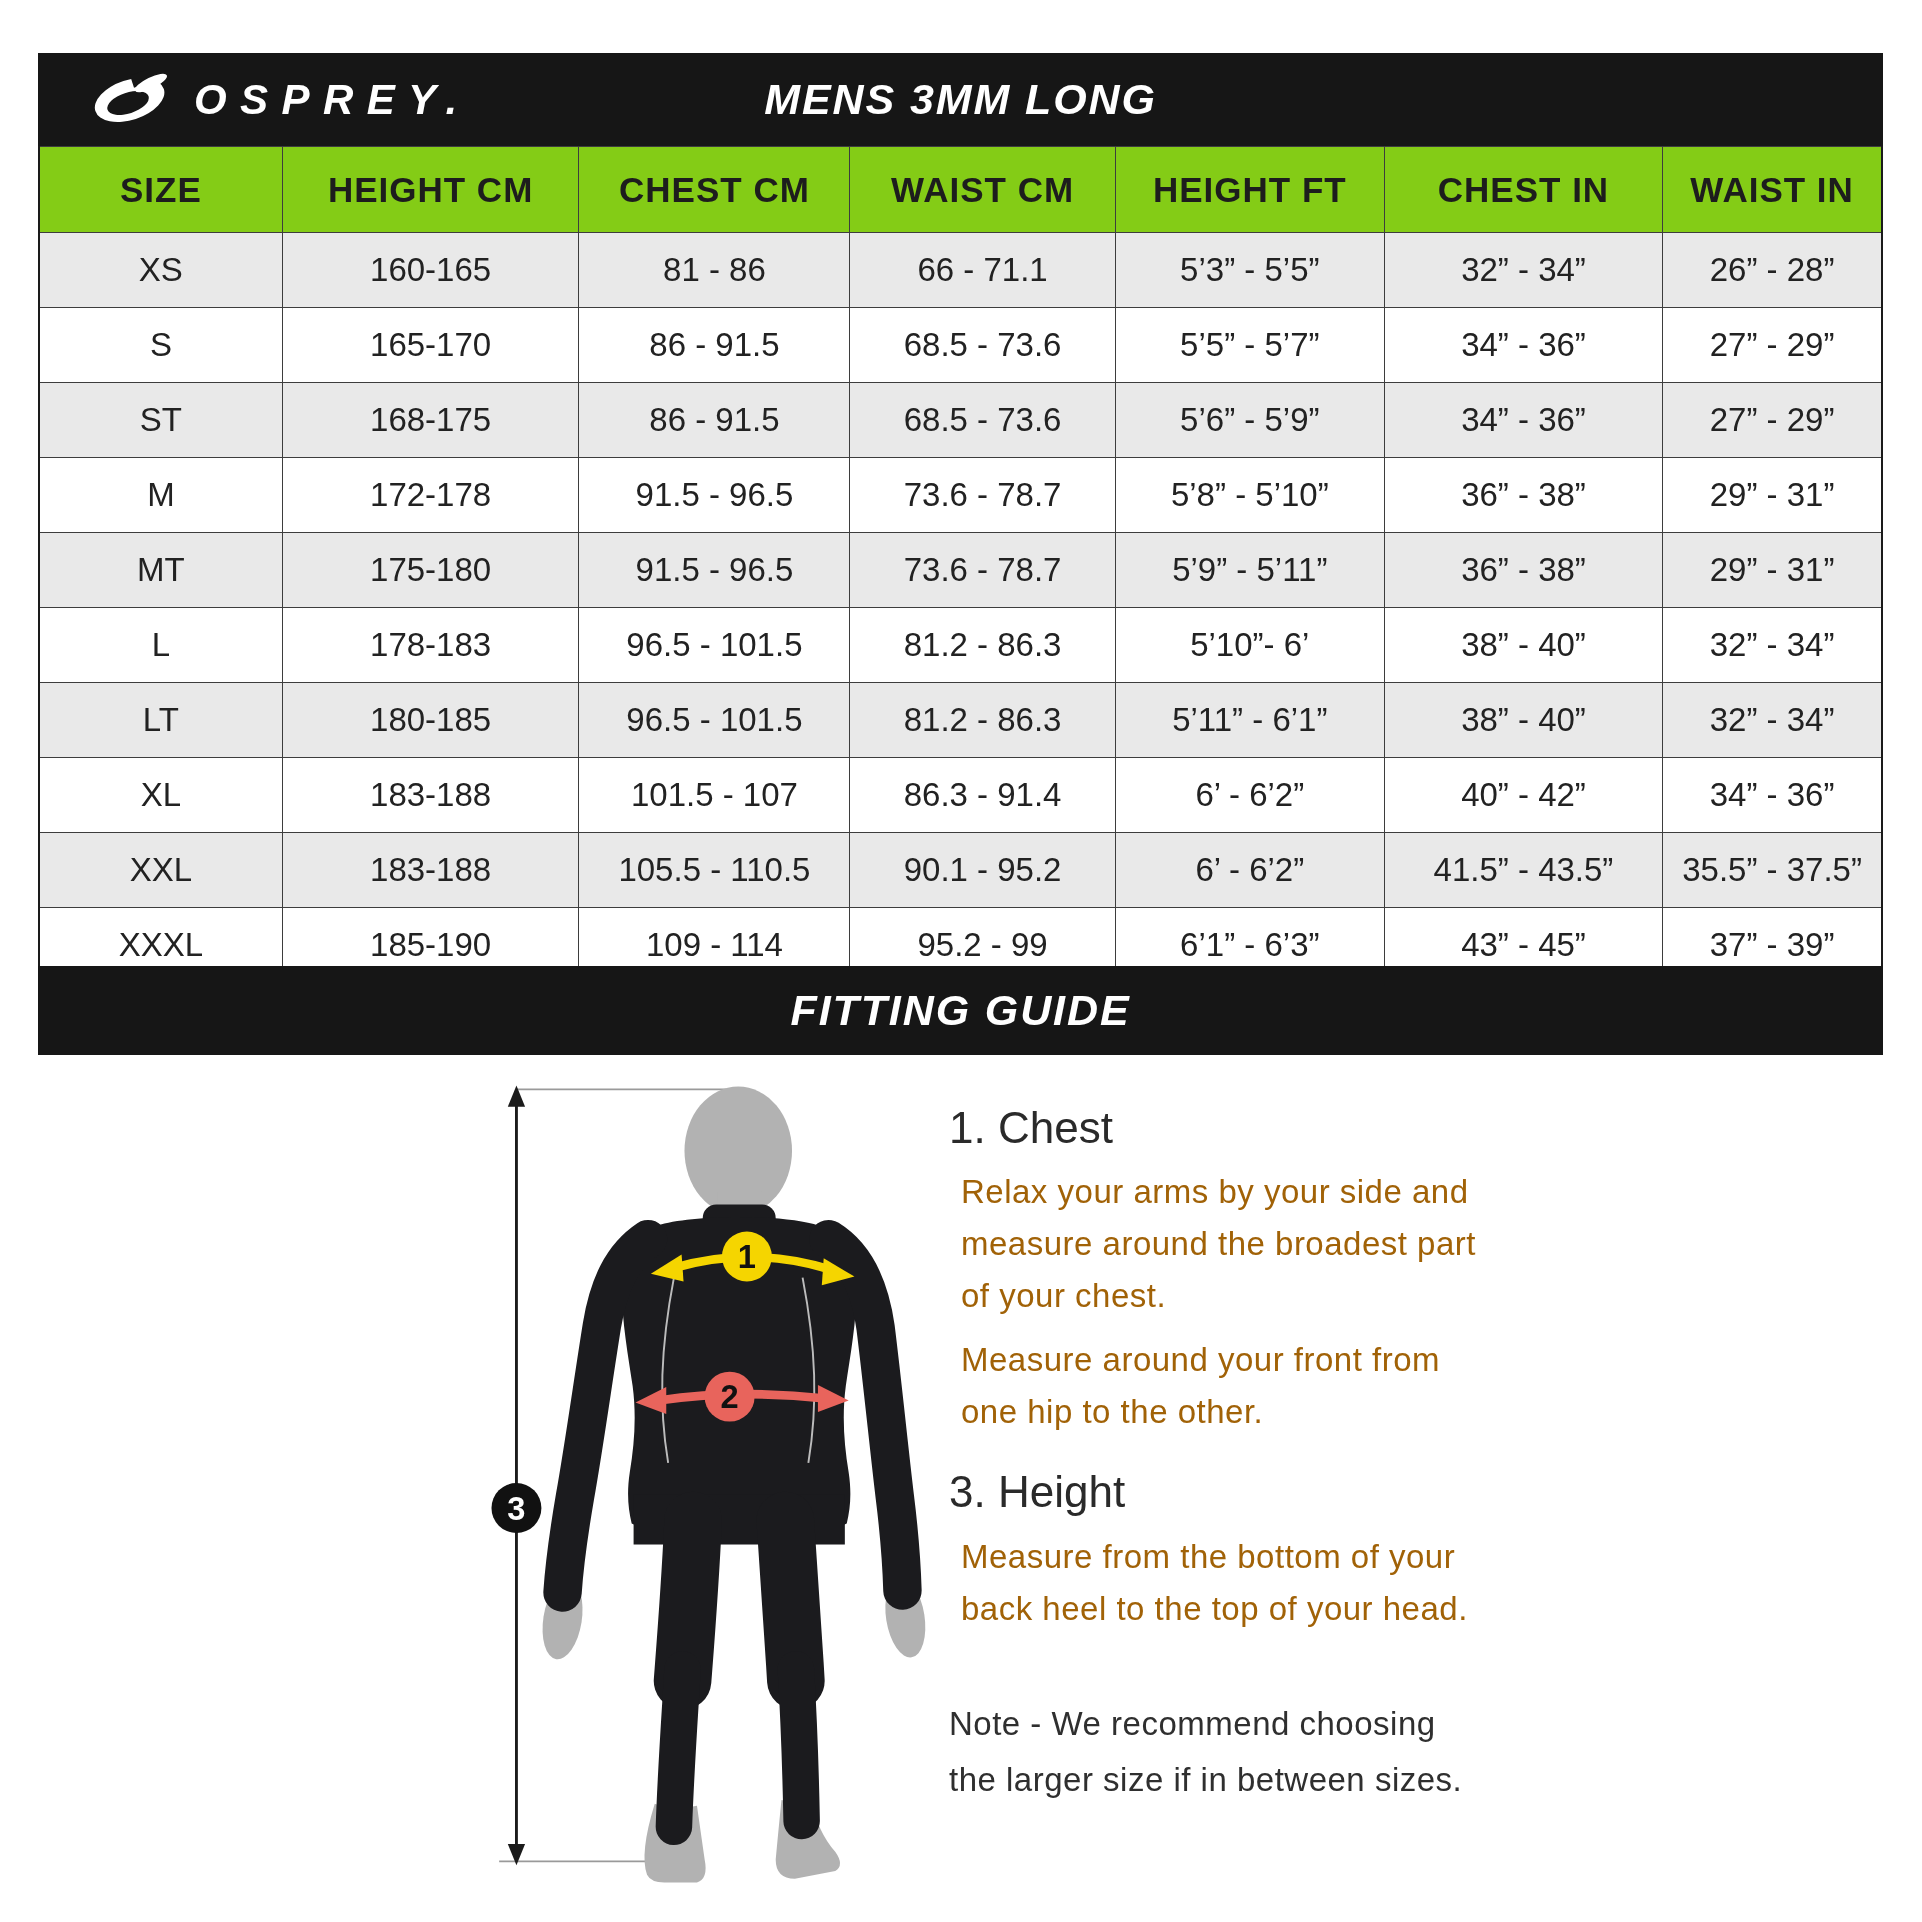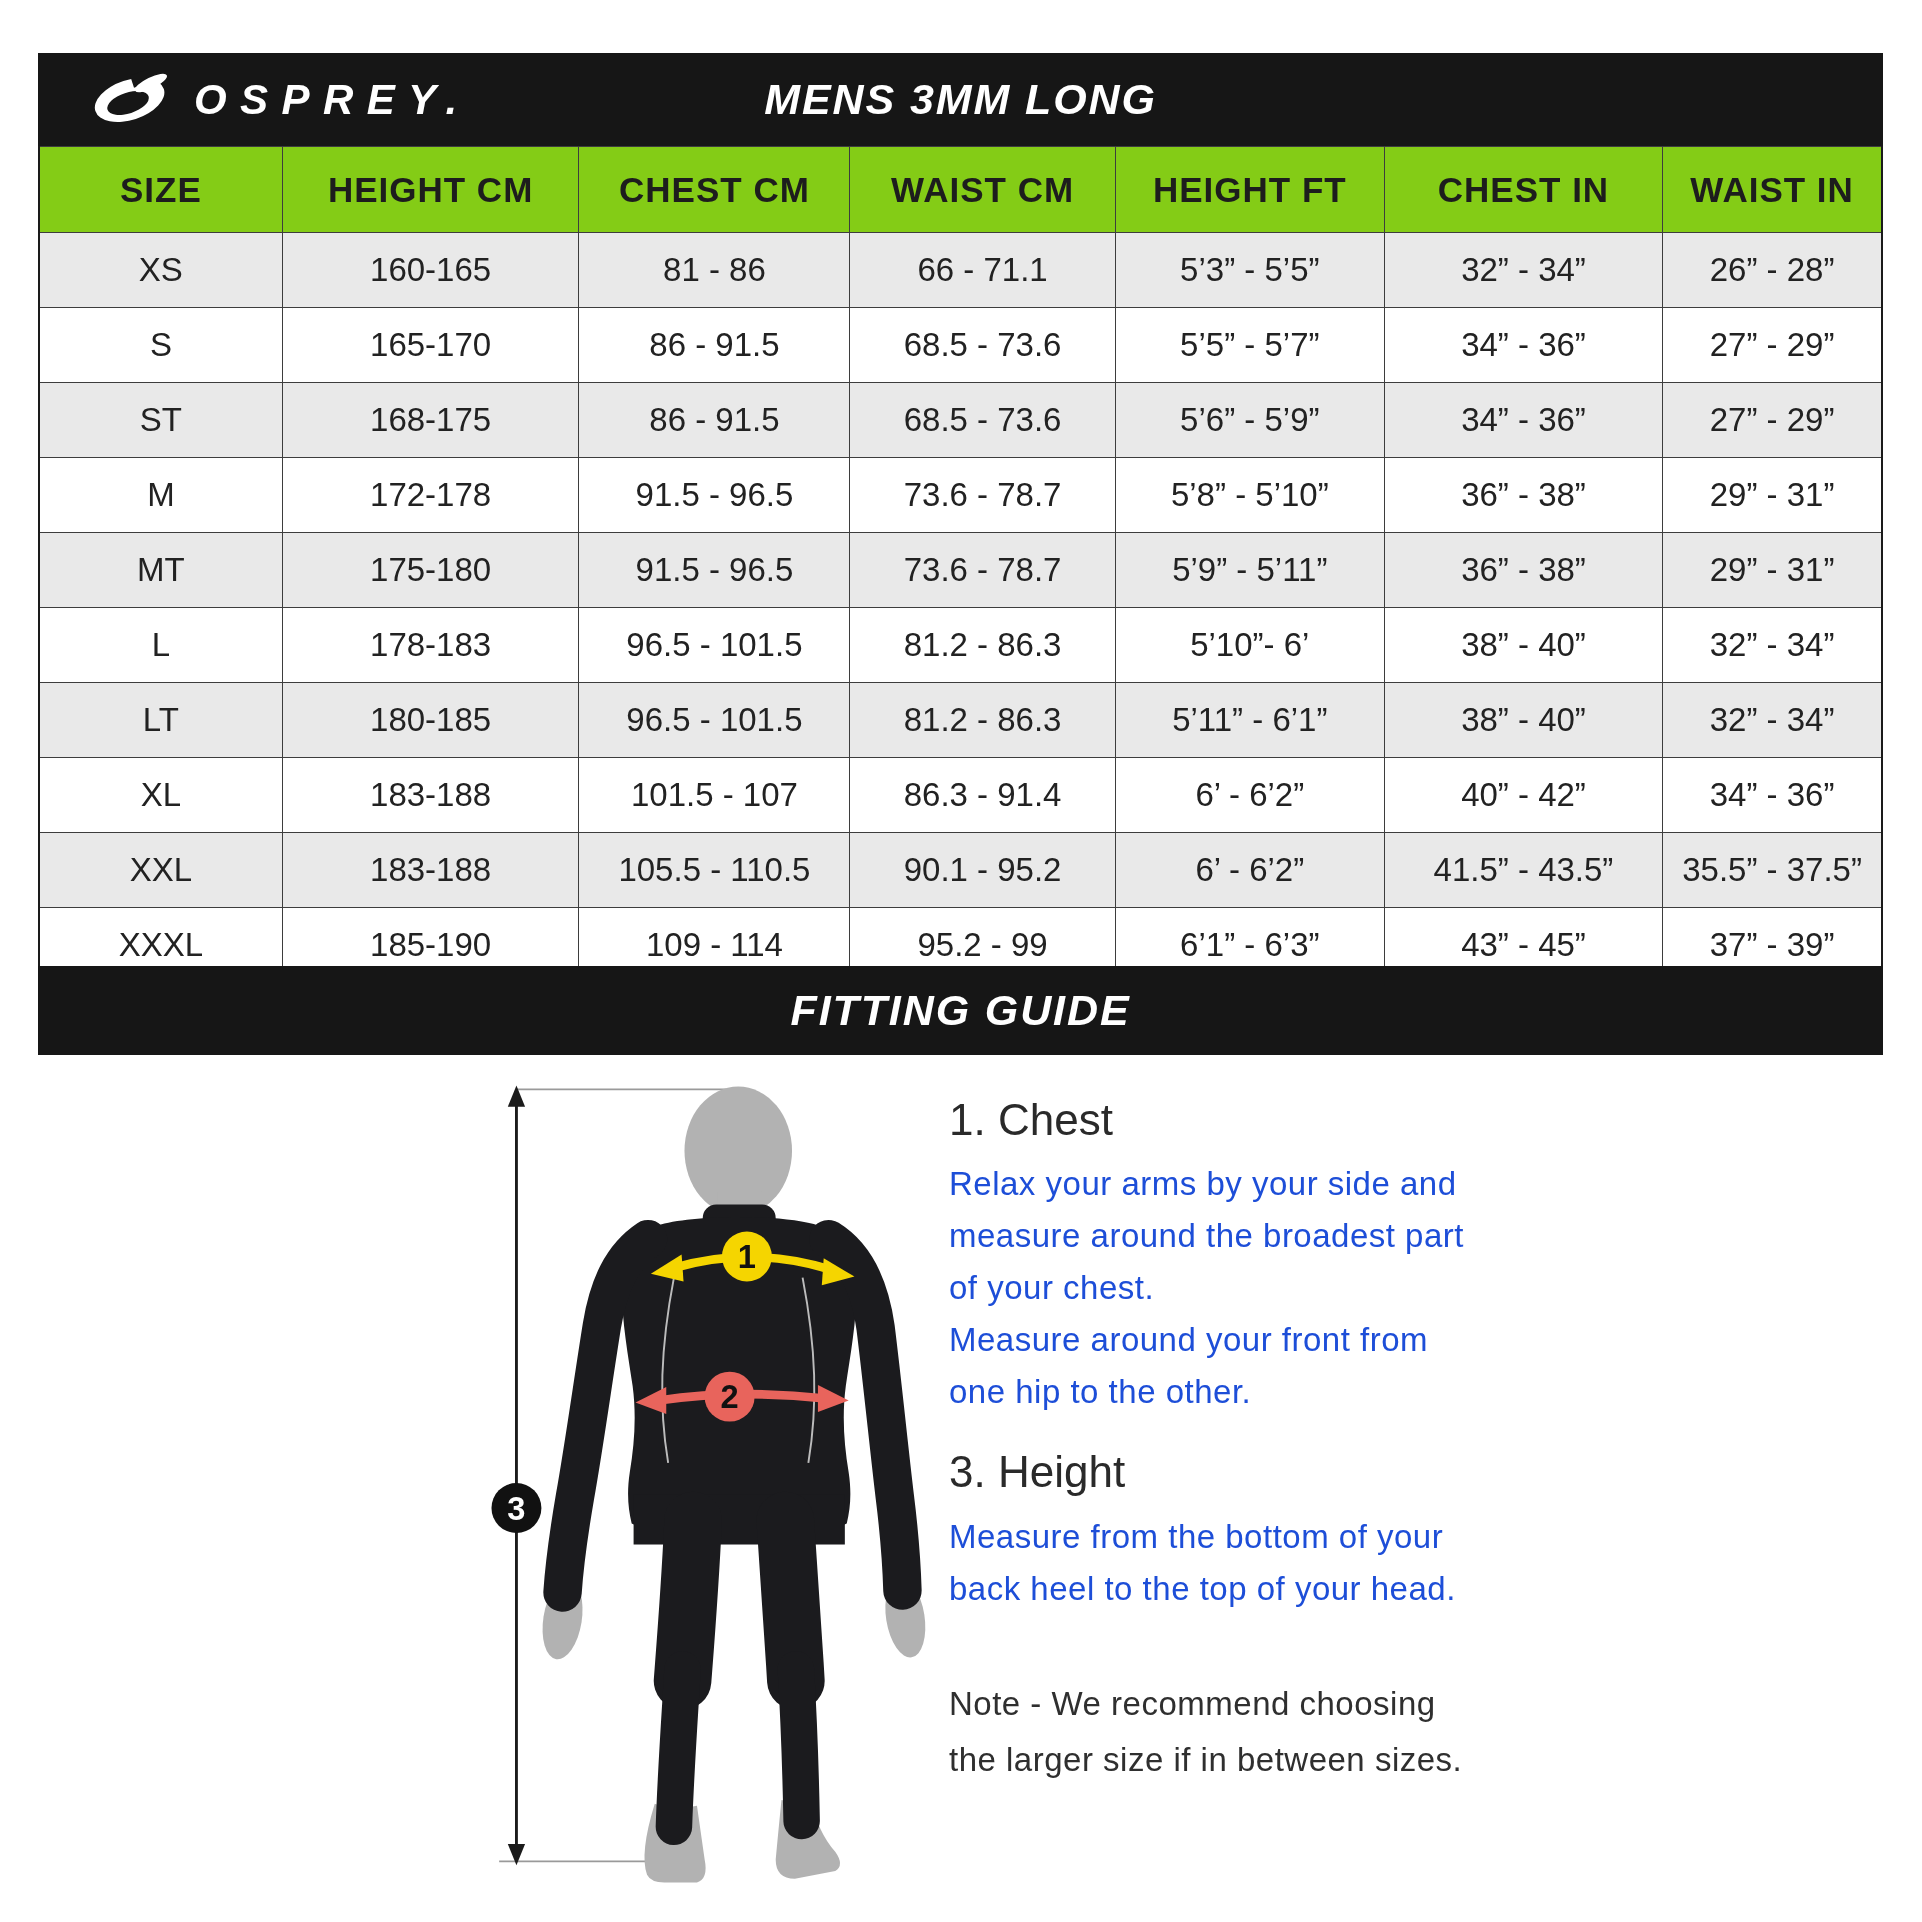--- a/index.html
+++ b/index.html
@@ -49,24 +49,24 @@
   col.c-wcm    { width:14.4%; }
   col.c-hft    { width:14.6%; }
   col.c-cin    { width:15.1%; }
   col.c-win    { width:11.9%; }
   
   .figure-wrap { position:absolute; left:403px; top:1074px; width:538px; height:845px; }
   .guide-text  { position:absolute; left:949px; top:1095px; width:615px; }
   .guide-heading {
     font-size:44px; font-weight:400; color:#2a2a2a; margin:29px 0 13.4px 0;
   }
-  .guide-section:first-child .guide-heading { margin-top:0; }
+  .guide-section:first-child .guide-heading { margin-top:8px; }
   .guide-body {
-    font-size:33px; line-height:52px; color:#1d4ed8; letter-spacing:0.5px;
-    white-space:pre-line; margin:0;
+    font-size:33px; line-height:52px; color:#a16207; letter-spacing:0.5px;
+    white-space:pre-line; margin:12px;
   }
   .guide-note {
     font-size:33px; line-height:56px; color:#2f2f2f; letter-spacing:0.5px;
     white-space:pre-line; margin-top:61px;
   }
 </style>
 </head>
 <body>
 
 <div class="sheet" style="--bar-black: #161616; --row-alt: #e9e9e9;">

